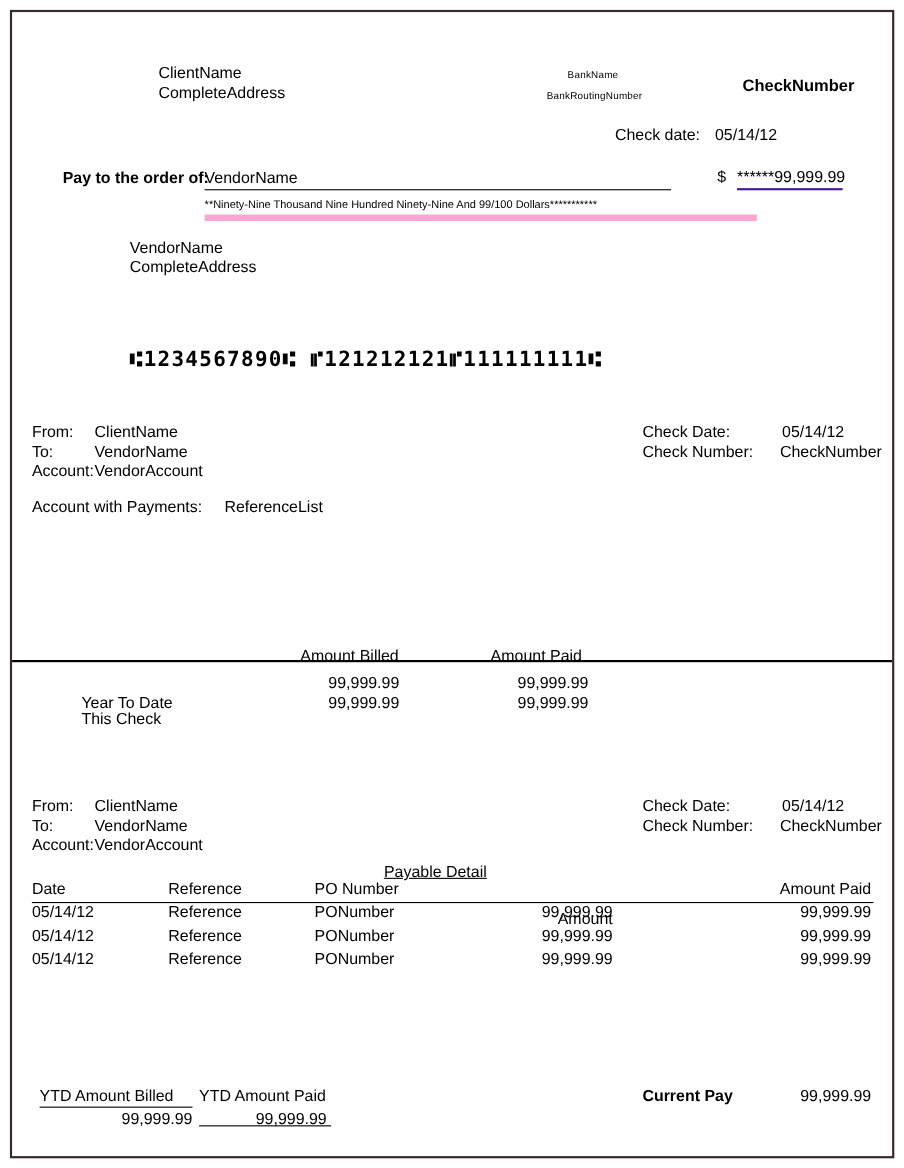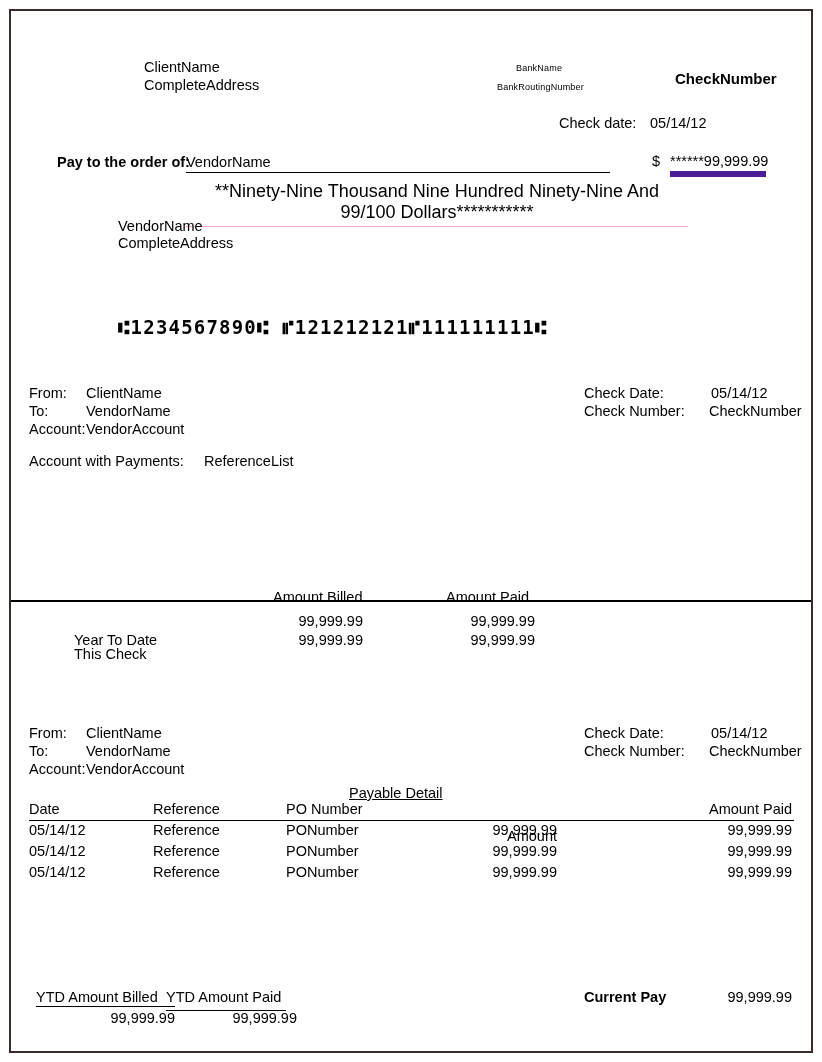--- a/index.html
+++ b/index.html
@@ -105,32 +105,31 @@
     top: 142px;
     font-size: 14.5px;
   }
   .amount-numeric {
     position: absolute;
     left: 659px;
     top: 142px;
     width: 96px;
     text-align: right;
     font-size: 14.5px;
-    border-bottom: 6px solid #4c1d95;
+    border-bottom: 2px solid #4c1d95;
     padding-bottom: 2px;
   }
   .amount-words {
     position: absolute;
     left: 175px;
     top: 170px;
     width: 502px;
-    font-size: 18px;
-    border-bottom: 1px solid #f9a8d4;
+    font-size: 10px;
+    border-bottom: 6px solid #f9a8d4;
     padding-bottom: 3px;
-    text-align: center;
   }
   .payee-name {
     position: absolute;
     left: 107px;
     top: 207px;
     font-size: 14.5px;
   }
   .payee-address {
     position: absolute;
     left: 107px;
@@ -242,26 +241,26 @@
     position: absolute;
     left: 25px;
     top: 279px;
     width: 139px;
     font-size: 14.5px;
     border-bottom: 1px solid #000;
     padding-bottom: 1px;
   }
   .ytd-paid-hdr {
     position: absolute;
-    left: 155px;
+    left: 170px;
     top: 279px;
     width: 120px;
     font-size: 14.5px;
     border-bottom: 1px solid #000;
-    padding-bottom: 5px;
+    padding-bottom: 18px;
   }
   .ytd-billed-val {
     position: absolute;
     left: 45px;
     top: 300px;
     width: 119px;
     text-align: right;
     font-size: 14.5px;
   }
   .ytd-paid-val {

